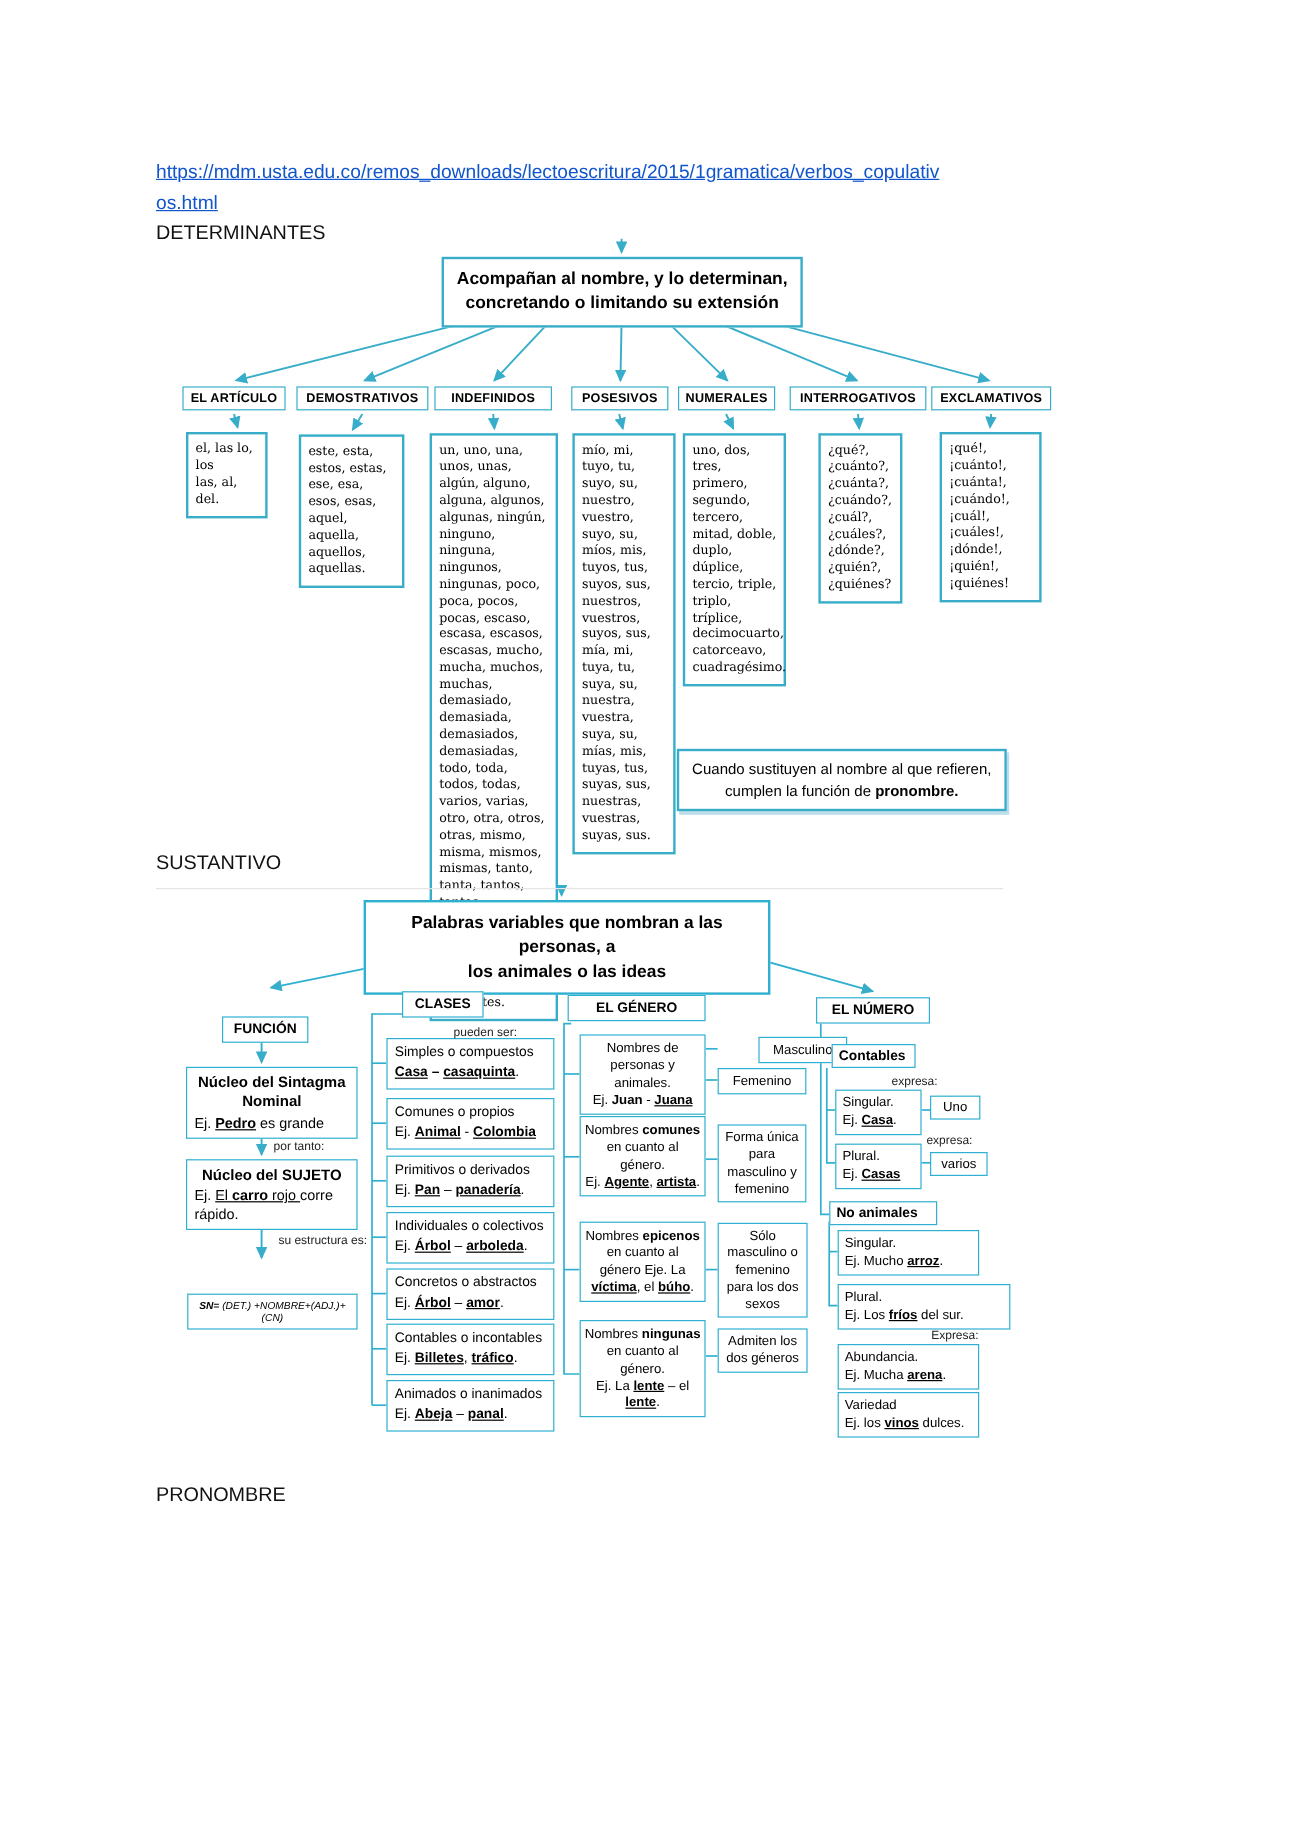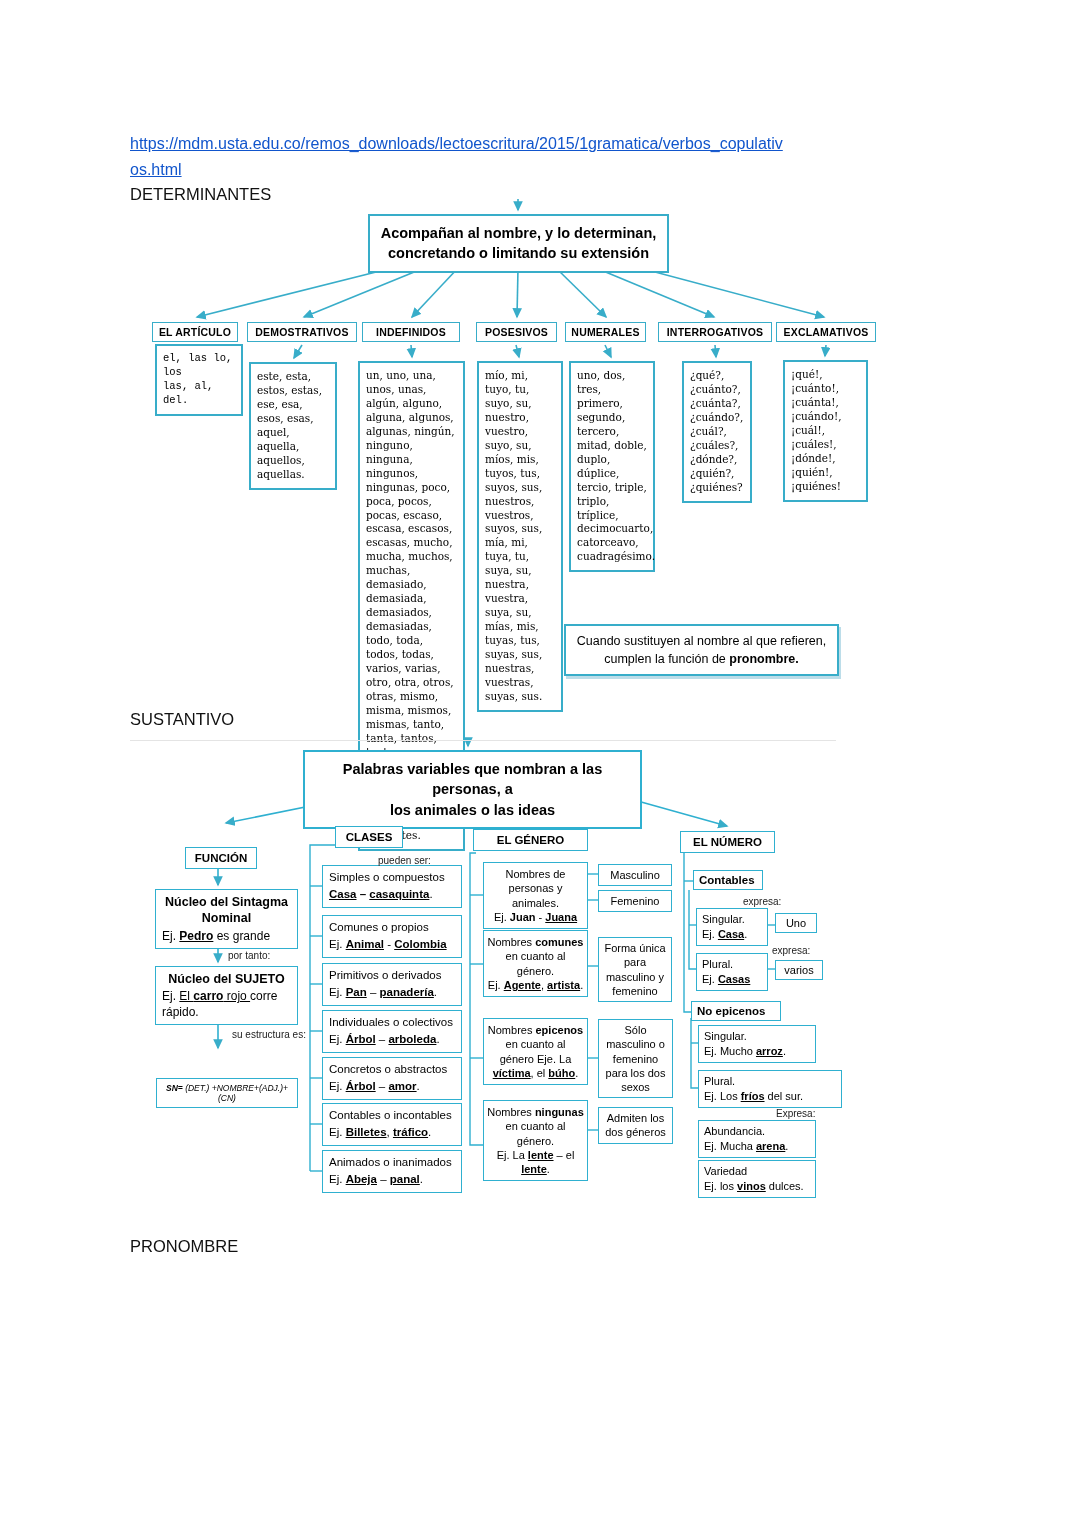--- a/index.html
+++ b/index.html
@@ -111,21 +111,21 @@
   <div class="abs b1 title-box" style="left:368px;top:214px;width:301px;">Acompañan al nombre, y lo determinan,<br>concretando o limitando su extensión</div>
 
   <div class="abs b1 cat" style="left:152px;top:322px;width:86px;">EL ARTÍCULO</div>
   <div class="abs b1 cat" style="left:247px;top:322px;width:110px;">DEMOSTRATIVOS</div>
   <div class="abs b1 cat" style="left:362px;top:322px;width:98px;">INDEFINIDOS</div>
   <div class="abs b1 cat" style="left:476px;top:322px;width:81px;">POSESIVOS</div>
   <div class="abs b1 cat" style="left:565px;top:322px;width:81px;">NUMERALES</div>
   <div class="abs b1 cat" style="left:658px;top:322px;width:114px;">INTERROGATIVOS</div>
   <div class="abs b1 cat" style="left:776px;top:322px;width:100px;">EXCLAMATIVOS</div>
 
-  <div class="abs b1 det-list" style="left:155px;top:344px;width:88px;font-family:Liberation Mono, monospace;">el, las lo, los<br>las, al,  del.</div>
+  <div class="abs b1 det-list" style="left:155px;top:360px;width:68px;">el, las lo, los<br>las, al,  del.</div>
   <div class="abs b1 det-list" style="left:249px;top:362px;width:88px;">este, esta, estos, estas, ese, esa, esos, esas, aquel, aquella, aquellos, aquellas.</div>
   <div class="abs b1 det-list" style="left:358px;top:361px;width:107px;">un, uno, una, unos, unas, algún, alguno, alguna, algunos, algunas, ningún, ninguno, ninguna, ningunos, ningunas, poco, poca, pocos, pocas, escaso, escasa, escasos, escasas, mucho, mucha, muchos, muchas, demasiado, demasiada, demasiados, demasiadas, todo, toda, todos, todas, varios, varias, otro, otra, otros, otras, mismo, misma, mismos, mismas, tanto, tanta, tantos, tantas, cualquier, cualquiera, cualesquiera, tal, tales, bastante, bastantes.</div>
   <div class="abs b1 det-list" style="left:477px;top:361px;width:86px;">mío, mi, tuyo, tu, suyo, su, nuestro, vuestro, suyo, su, míos, mis, tuyos, tus, suyos, sus, nuestros, vuestros, suyos, sus, mía, mi, tuya, tu, suya, su, nuestra, vuestra, suya, su, mías, mis, tuyas, tus, suyas, sus, nuestras, vuestras, suyas, sus.</div>
   <div class="abs b1 det-list" style="left:569px;top:361px;width:86px;">uno, dos, tres, primero, segundo, tercero, mitad, doble, duplo, dúplice, tercio, triple, triplo, tríplice, decimocuarto, catorceavo, cuadragésimo.</div>
   <div class="abs b1 det-list" style="left:682px;top:361px;width:70px;">¿qué?, ¿cuánto?, ¿cuánta?, ¿cuándo?, ¿cuál?, ¿cuáles?, ¿dónde?, ¿quién?, ¿quiénes?</div>
   <div class="abs b1 det-list" style="left:783px;top:360px;width:85px;">¡qué!, ¡cuánto!, ¡cuánta!, ¡cuándo!, ¡cuál!, ¡cuáles!, ¡dónde!, ¡quién!, ¡quiénes!</div>
 
   <div class="abs b1 note-box" style="left:564px;top:624px;width:275px;">Cuando sustituyen  al nombre al que refieren,<br>cumplen la función de <b>pronombre.</b></div>
 
   <div class="abs h1" style="left:130px;top:710px;">SUSTANTIVO</div>
@@ -174,37 +174,37 @@
   <div class="abs b2 cl-item" style="left:322px;top:1103px;width:140px;">
     <div>Contables o incontables</div>
     <div>Ej. <b><u>Billetes</u></b>, <b><u>tráfico</u></b>.</div>
   </div>
   <div class="abs b2 cl-item" style="left:322px;top:1150px;width:140px;">
     <div>Animados o inanimados</div>
     <div>Ej. <b><u>Abeja</u></b> – <b><u>panal</u></b>.</div>
   </div>
 
   <div class="abs b2 gl" style="left:483px;top:862px;width:105px;">Nombres de personas y animales.<br>Ej. <b>Juan</b> - <b><u>Juana</u></b></div>
-  <div class="abs b2 gr" style="left:598px;top:864px;width:74px;">Masculino</div>
+  <div class="abs b2 gr" style="left:632px;top:864px;width:74px;">Masculino</div>
   <div class="abs b2 gr" style="left:598px;top:890px;width:74px;">Femenino</div>
   <div class="abs b2 gl" style="left:483px;top:930px;width:105px;">Nombres <b>comunes</b> en cuanto al género.<br>Ej. <b><u>Agente</u></b>, <b><u>artista</u></b>.</div>
   <div class="abs b2 gr" style="left:598px;top:937px;width:74px;">Forma única para masculino y femenino</div>
   <div class="abs b2 gl" style="left:483px;top:1018px;width:105px;">Nombres <b>epicenos</b> en cuanto al género Eje. La <b><u>víctima</u></b>, el <b><u>búho</u></b>.</div>
   <div class="abs b2 gr" style="left:598px;top:1019px;width:75px;">Sólo masculino o femenino para los dos sexos</div>
   <div class="abs b2 gl" style="left:483px;top:1100px;width:105px;">Nombres <b>ningunas</b> en cuanto al género.<br>Ej. La <b><u>lente</u></b> – el <b><u>lente</u></b>.</div>
   <div class="abs b2 gr" style="left:598px;top:1107px;width:75px;">Admiten los dos géneros</div>
 
   <div class="abs b2 nhdr" style="left:693px;top:870px;width:70px;">Contables</div>
   <div class="abs lbl" style="left:743px;top:896px;">expresa:</div>
   <div class="abs b2 nb" style="left:696px;top:908px;width:72px;">Singular.<br>Ej. <b><u>Casa</u></b>.</div>
   <div class="abs b2 mini" style="left:775px;top:913px;width:42px;">Uno</div>
   <div class="abs lbl" style="left:772px;top:945px;">expresa:</div>
   <div class="abs b2 nb" style="left:696px;top:953px;width:72px;">Plural.<br>Ej. <b><u>Casas</u></b></div>
   <div class="abs b2 mini" style="left:775px;top:960px;width:48px;">varios</div>
-  <div class="abs b2 nhdr" style="left:691px;top:1001px;width:90px;">No epicenos</div>
+  <div class="abs b2 nhdr" style="left:691px;top:1001px;width:90px;">No animales</div>
   <div class="abs b2 nb" style="left:698px;top:1025px;width:118px;">Singular.<br>Ej. Mucho <b><u>arroz</u></b>.</div>
   <div class="abs b2 nb" style="left:698px;top:1070px;width:144px;">Plural.<br>Ej. Los <b><u>fríos</u></b> del sur.</div>
   <div class="abs lbl" style="left:776px;top:1108px;">Expresa:</div>
   <div class="abs b2 nb" style="left:698px;top:1120px;width:118px;">Abundancia.<br>Ej. Mucha <b><u>arena</u></b>.</div>
   <div class="abs b2 nb" style="left:698px;top:1160px;width:118px;">Variedad<br>Ej. los <b><u>vinos</u></b> dulces.</div>
 
   <div class="abs h1" style="left:130px;top:1237px;">PRONOMBRE</div>
 
 </div>
 

